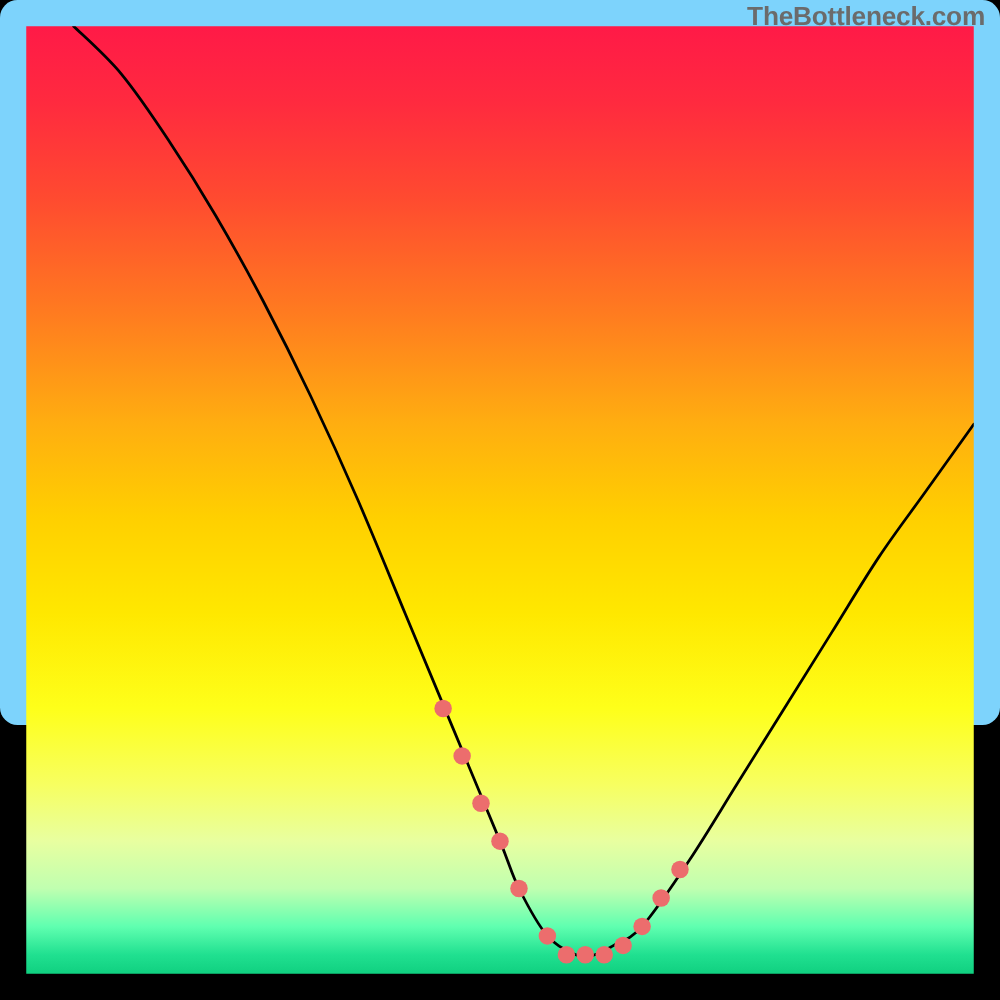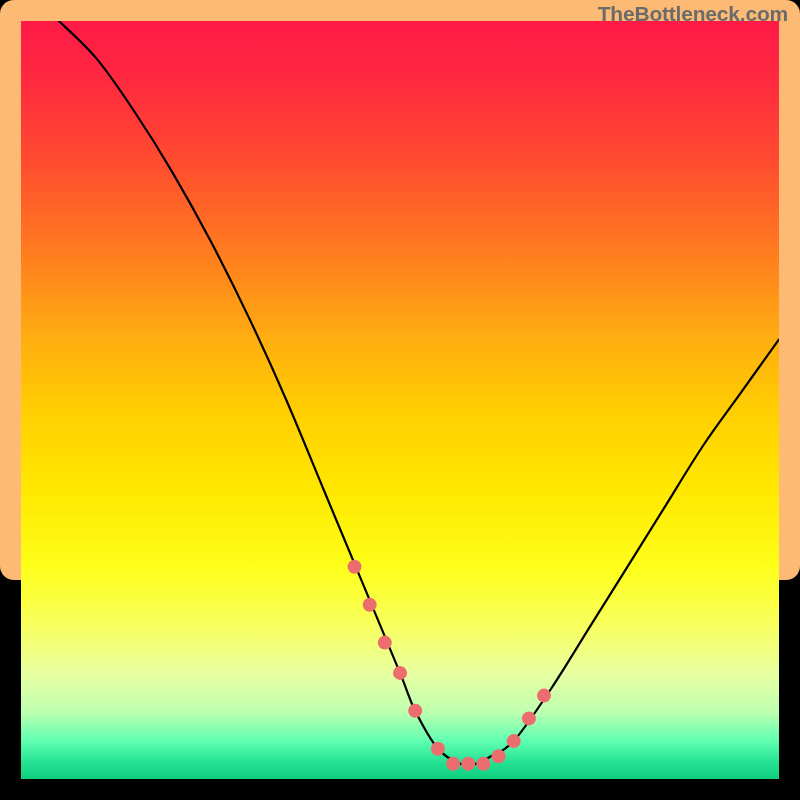--- a/index.html
+++ b/index.html
@@ -1,20 +1,20 @@
 <!DOCTYPE html>
 <html><head>
 <meta charset="utf-8">
 <style>
   * { margin: 0; padding: 0; box-sizing: border-box; }
   html, body { width: 800px; height: 800px; overflow: hidden; background: #000; }
   .outer {
     width: 800px;
     height: 580px;
-    background: #fdba74;
+    background: #7dd3fc;
     position: relative;
     border-radius: 14px;
   }
   .plot-area {
     position: absolute;
     left: 21px;
     top: 21px;
     width: 758px;
     height: 758px;
     background: linear-gradient(to bottom,

